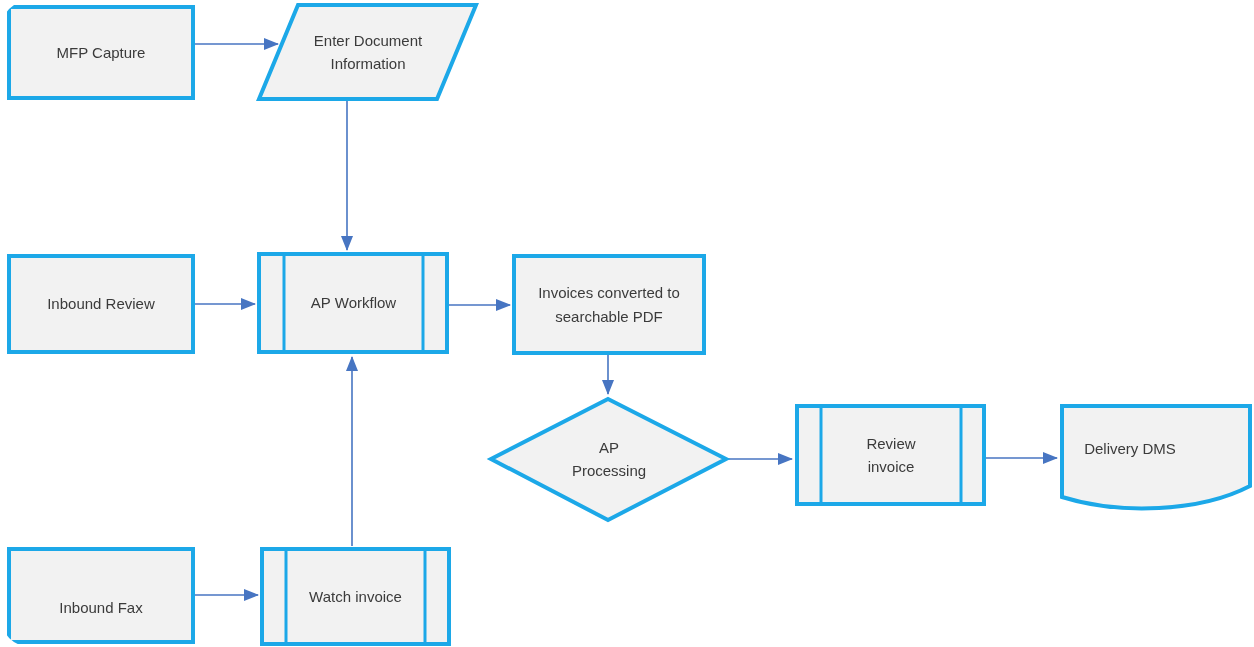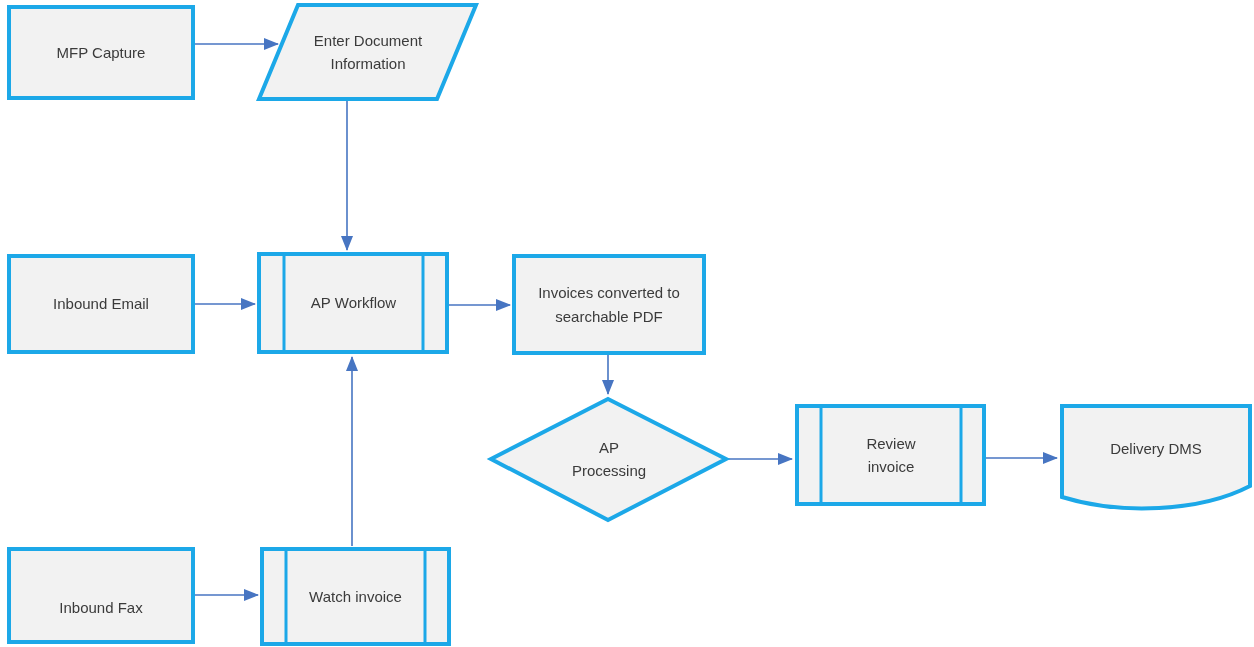--- a/index.html
+++ b/index.html
@@ -10,20 +10,21 @@
     --background: #FFFFFF;
   }
   html, body { margin: 0; padding: 0; background: var(--background); }
   #canvas {
     position: relative;
     width: 1254px;
     height: 647px;
     background: var(--background);
     font-family: "Liberation Sans", "DejaVu Sans", sans-serif;
     overflow: hidden;
+    border-radius: 31px;
   }
   svg.layer { position: absolute; left: 0; top: 0; }
   .shape {
     fill: var(--shape-fill);
     stroke: var(--shape-border);
     stroke-width: 4;
     stroke-linejoin: miter;
   }
   .bar {
     stroke: var(--shape-border);
@@ -98,29 +99,29 @@
 
     <rect class="shape" x="262" y="549" width="187" height="95"></rect>
     <line class="bar" x1="286" y1="551" x2="286" y2="642"></line>
     <line class="bar" x1="425" y1="551" x2="425" y2="642"></line>
   </svg>
 
   <div class="label" style="left:9px; top:7px; width:184px; height:91px;">MFP Capture</div>
 
   <div class="label" style="left:307px; top:5px; width:122px; height:94px;">Enter Document Information</div>
 
-  <div class="label" style="left:9px; top:256px; width:184px; height:96px;">Inbound Email</div>
+  <div class="label" style="left:9px; top:256px; width:184px; height:96px;">Inbound Review</div>
 
   <div class="label" style="left:534px; top:256px; width:150px; height:97px;">Invoices converted to searchable PDF</div>
 
   <div class="label" style="left:284px; top:254px; width:139px; height:98px;">AP Workflow</div>
 
   <div class="label" style="left:563px; top:419px; width:92px; height:80px;">AP Processing</div>
 
   <div class="label" style="left:851px; top:406px; width:80px; height:98px;">Review invoice</div>
 
-  <div class="label" style="left:1062px; top:406px; width:188px; height:86px;">Delivery DMS</div>
+  <div class="label" style="left:1036px; top:406px; width:188px; height:86px;">Delivery DMS</div>
 
   <div class="label" style="left:9px; top:561px; width:184px; height:93px;">Inbound Fax</div>
 
   <div class="label" style="left:286px; top:549px; width:139px; height:95px;">Watch invoice</div>
 
 </div>
 
 </body></html>

